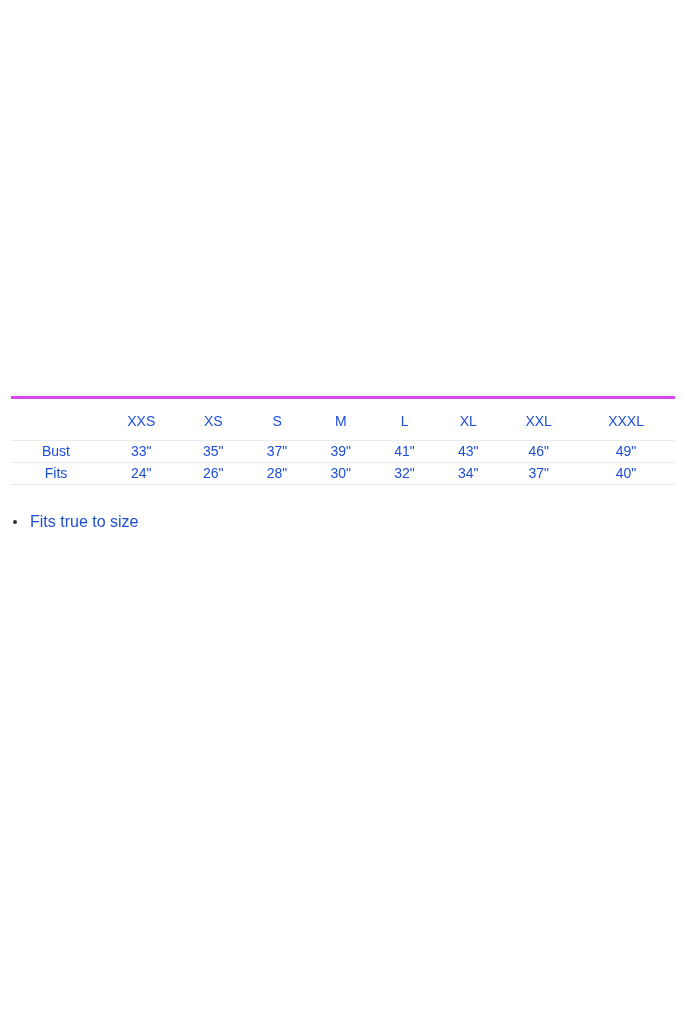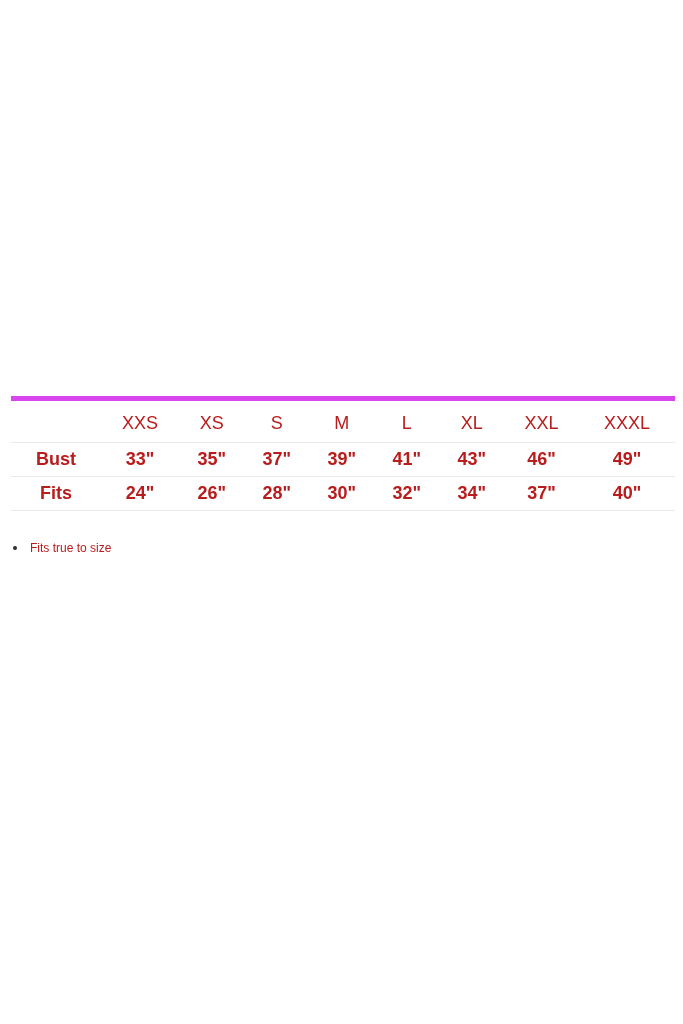--- a/index.html
+++ b/index.html
@@ -18,52 +18,51 @@
     width: 683px;
     height: 1024px;
     background: #ffffff;
   }
   .chart-wrap {
     padding: 396px 8px 0 11px;
   }
   table.size-chart {
     width: 100%;
     border-collapse: collapse;
-    border-top: 5px solid #d946ef;
-    color: #b91c1c;
-    font-size: 18px;
+    border-top: 3px solid #d946ef;
+    color: #1d4ed8;
+    font-size: 14px;
   }
   table.size-chart th,
   table.size-chart td {
     font-weight: 400;
     text-align: center;
     white-space: nowrap;
   }
   table.size-chart thead th {
     padding: 12px 4px 9px 4px;
     line-height: 20px;
     border-bottom: 1px solid #ebebeb;
   }
   table.size-chart tbody td,
   table.size-chart tbody th {
-    padding: 7px 4px;
+    padding: 1px 4px;
     line-height: 19px;
     border-bottom: 1px solid #ebebeb;
-    font-weight: bold;
   }
   table.size-chart .corner,
   table.size-chart .row-label {
     width: 90px;
   }
   ul.fit-notes {
     list-style: none;
     margin: 23px 0 0 0;
     padding: 0 0 0 2px;
-    color: #b91c1c;
-    font-size: 12px;
+    color: #1d4ed8;
+    font-size: 16px;
   }
   ul.fit-notes li {
     position: relative;
     padding-left: 17px;
     line-height: 28px;
   }
   ul.fit-notes .dot {
     position: absolute;
     left: 0;
     top: 12px;

